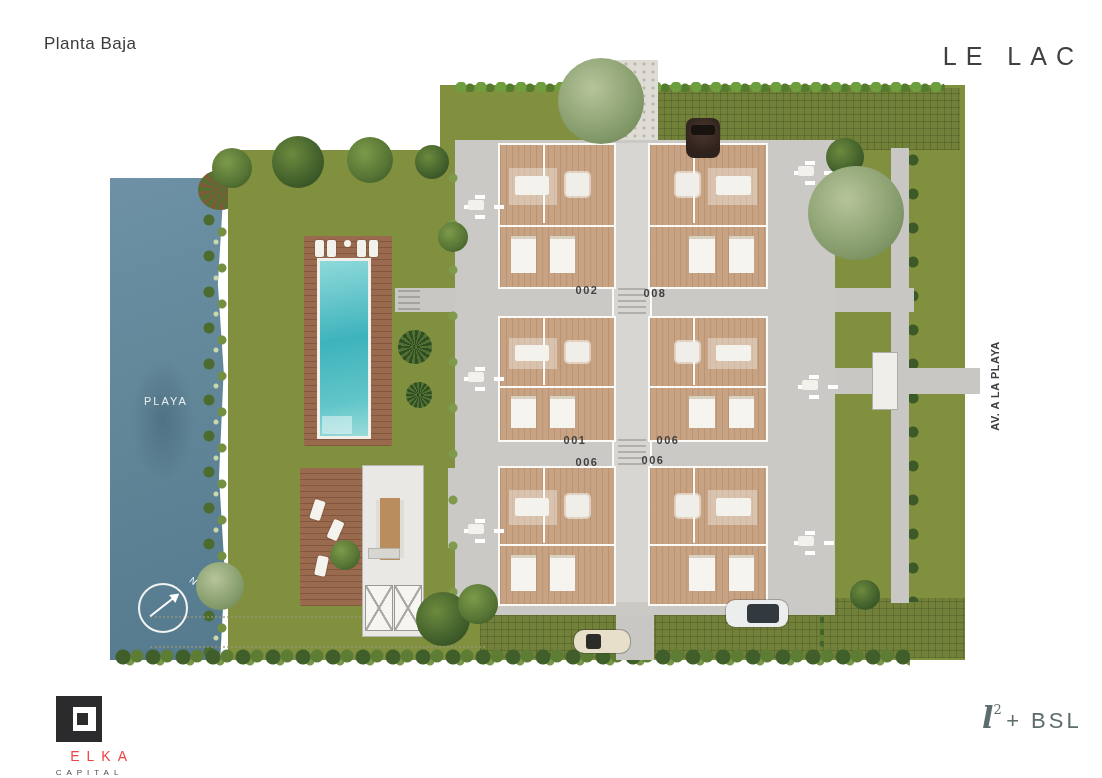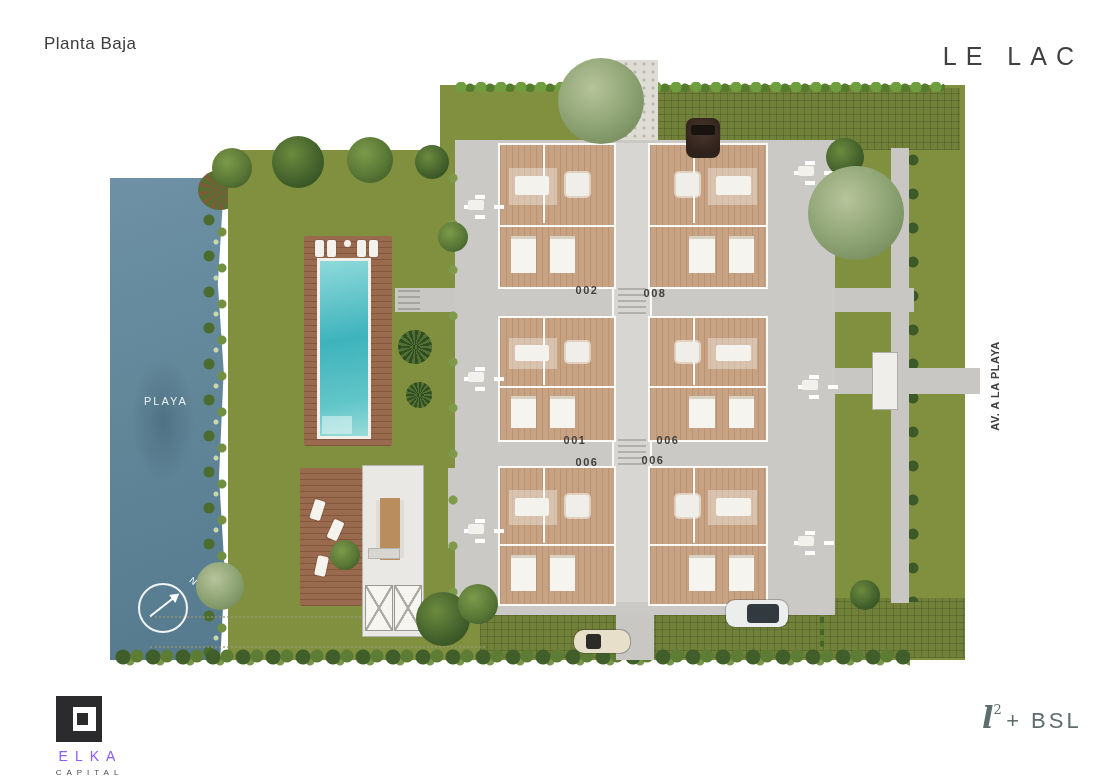--- a/index.html
+++ b/index.html
@@ -151,21 +151,21 @@
     border-top:5px solid transparent;border-bottom:5px solid transparent;}
   .compass-n{position:absolute;right:-10px;top:-9px;color:#fff;font-size:9px;transform:rotate(40deg);}
   
   .unit-label{font-size:11px;font-weight:600;color:#3f3f3f;letter-spacing:1.5px;transform:translate(-50%,-50%);}
   .street-label{left:930px;top:380px;width:130px;font-size:11px;font-weight:700;color:#3f3f3f;
     letter-spacing:.5px;transform:rotate(-90deg);transform-origin:center;text-align:center;white-space:nowrap;}
   
   .logo{left:56px;top:696px;width:46px;height:46px;background:#2b2b2d;}
   .logo-window{position:absolute;left:17px;top:11px;width:23px;height:24px;background:#fff;}
   .logo-inner{position:absolute;left:4px;top:6px;width:11px;height:12px;background:#2b2b2d;}
-  .logo-name{left:40px;top:748px;width:94px;text-align:center;font-size:14px;color:#8b5cf6;
+  .logo-name{left:40px;top:748px;width:94px;text-align:right;font-size:14px;color:#ef4444;
     letter-spacing:7px;text-indent:7px;}
   .logo-sub{left:40px;top:768px;width:94px;text-align:center;font-size:8px;color:#4a4a4a;
     letter-spacing:5px;text-indent:5px;}
   .mark{left:982px;top:700px;color:var(--muted-ink);white-space:nowrap;}
   .mark-l{font-family:"DejaVu Serif",serif;font-style:italic;font-size:30px;font-weight:600;}
   .mark-sup{font-family:"DejaVu Serif",serif;font-size:13px;vertical-align:14px;}
   .mark-rest{font-size:22px;letter-spacing:3px;font-weight:300;}
 </style>
 </head>
 <body>

